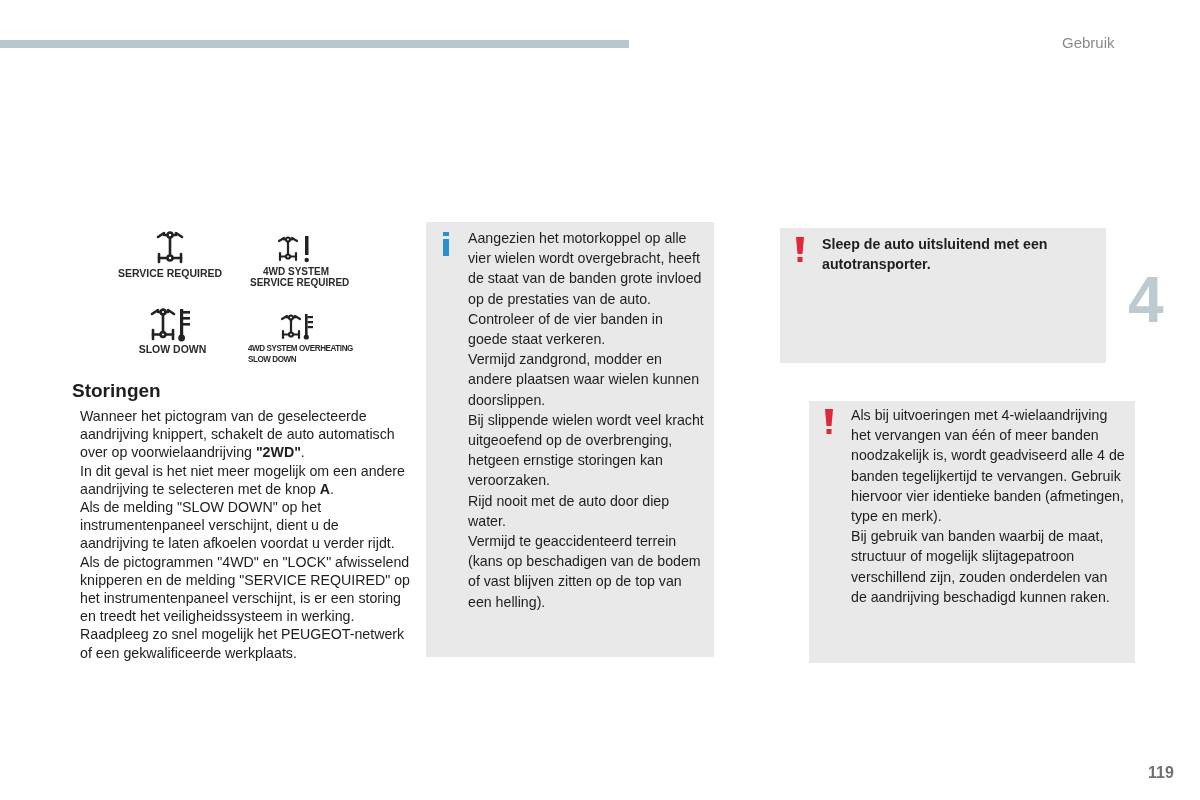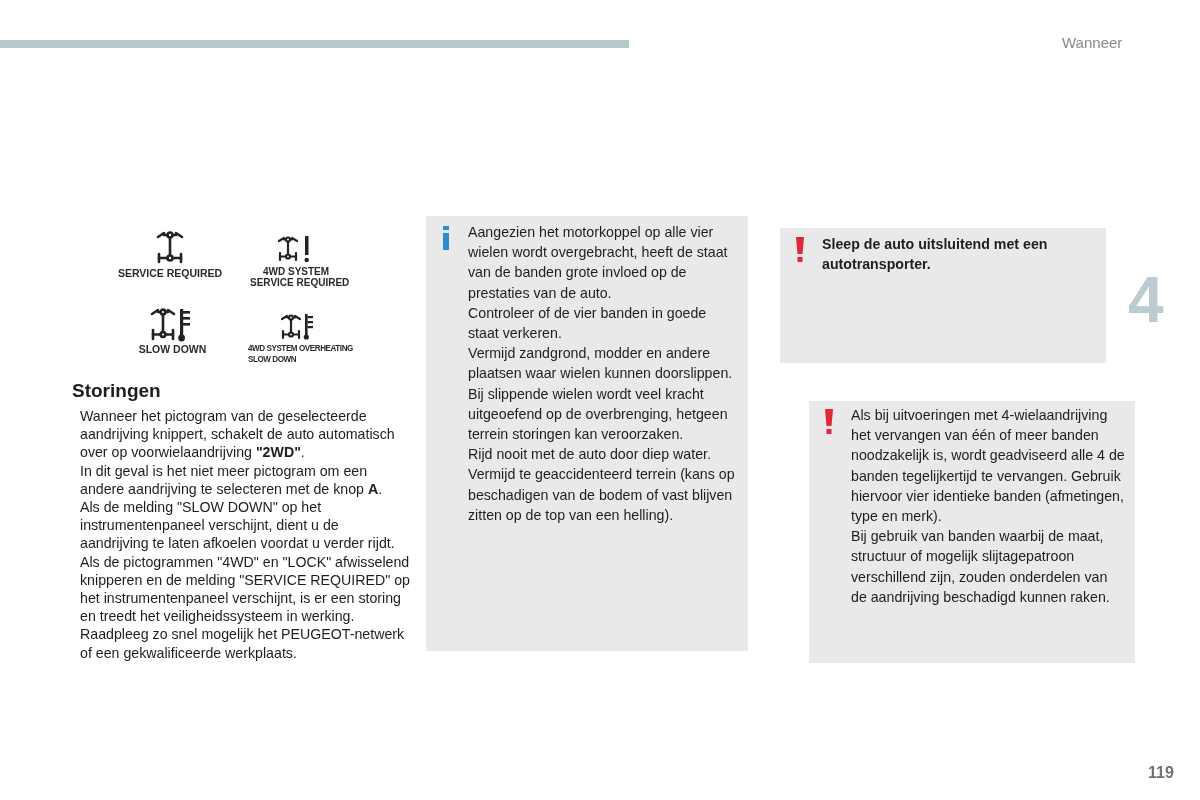--- a/index.html
+++ b/index.html
@@ -19,31 +19,31 @@
   .picto-label.narrow { font-size:9.5px; letter-spacing:-0.5px; text-align:left; transform:scaleX(0.85); transform-origin:left; }
 
   .heading { position:absolute; left:72px; top:380px; font-size:19px; font-weight:bold; color:#1e1e1e; }
   .body-text { position:absolute; left:80px; top:407px; width:330px; font-size:14.2px; line-height:18.2px; color:#1e1e1e; }
   .body-text p { margin:0; }
 
   .box { position:absolute; background:#e9e9e9; }
   .box .icon { position:absolute; left:14px; top:12px; }
   .box .text { position:absolute; left:42px; top:6px; right:8px; font-size:14.2px; line-height:20.2px; color:#1e1e1e; }
   .box .text p { margin:0; }
-  .box-info { left:426px; top:216px; width:322px; height:435px; }
+  .box-info { left:426px; top:222px; width:288px; height:435px; }
   .box-warn1 { left:780px; top:228px; width:326px; height:135px; }
   .box-warn2 { left:780px; top:401px; width:326px; height:262px;margin-left:29px; }
   .box-warn2 .text { top:4px; }
   b { font-weight:bold; }
 </style>
 </head>
 <body>
 
 <div class="top-bar"></div>
-<div class="section-title">Wanneer</div>
+<div class="section-title">Gebruik</div>
 <div class="chapter-number">4</div>
 <div class="page-number">119</div>
 
 <div class="pictos">
   <div class="picto" style="left:0; top:0; width:120px;">
     <svg width="40" height="40" viewBox="0 0 40 40">
       <g stroke="#222" stroke-width="2.6" fill="none" stroke-linecap="round">
         <line x1="8" y1="9" x2="14" y2="5"></line>
           <line x1="26" y1="5" x2="32" y2="9"></line>
         <line x1="14" y1="7" x2="26" y2="7"></line>
@@ -120,36 +120,36 @@
       <circle cx="28.3" cy="25" r="2.6" fill="#222"></circle>
     </svg>
     <div class="picto-label narrow">4WD SYSTEM OVERHEATING</div>
     <div class="picto-label narrow">SLOW DOWN</div>
   </div>
 </div>
 
 <div class="heading">Storingen</div>
 <div class="body-text">
   <p><span>Wanneer het pictogram van de geselecteerde aandrijving knippert, schakelt de auto automatisch over op voorwielaandrijving </span><b>"2WD"</b><span>.</span></p>
-  <p><span>In dit geval is het niet meer pictogram om een andere aandrijving te selecteren met de knop </span><b>A</b><span>.</span></p>
+  <p><span>In dit geval is het niet meer mogelijk om een andere aandrijving te selecteren met de knop </span><b>A</b><span>.</span></p>
   <p>Als de melding "SLOW DOWN" op het instrumentenpaneel verschijnt, dient u de aandrijving te laten afkoelen voordat u verder rijdt.</p>
   <p>Als de pictogrammen "4WD" en "LOCK" afwisselend knipperen en de melding "SERVICE REQUIRED" op het instrumentenpaneel verschijnt, is er een storing en treedt het veiligheidssysteem in werking.</p>
   <p>Raadpleeg zo snel mogelijk het PEUGEOT-netwerk of een gekwalificeerde werkplaats.</p>
 </div>
 
 <div class="box box-info">
   <svg class="icon" width="10" height="24" viewBox="0 0 10 24" style="left:15px; top:10px;">
     <rect x="2" y="0" width="6" height="4" fill="#2a8fd0"></rect>
     <rect x="2" y="7" width="6" height="17" fill="#2a8fd0"></rect>
   </svg>
   <div class="text">
     <p>Aangezien het motorkoppel op alle vier wielen wordt overgebracht, heeft de staat van de banden grote invloed op de prestaties van de auto.</p>
     <p>Controleer of de vier banden in goede staat verkeren.</p>
     <p>Vermijd zandgrond, modder en andere plaatsen waar wielen kunnen doorslippen.</p>
-    <p>Bij slippende wielen wordt veel kracht uitgeoefend op de overbrenging, hetgeen terrein storingen kan veroorzaken.</p>
+    <p>Bij slippende wielen wordt veel kracht uitgeoefend op de overbrenging, hetgeen ernstige storingen kan veroorzaken.</p>
     <p>Rijd nooit met de auto door diep water.</p>
     <p>Vermijd te geaccidenteerd terrein (kans op beschadigen van de bodem of vast blijven zitten op de top van een helling).</p>
   </div>
 </div>
 
 <div class="box box-warn1">
   <svg class="icon" width="10" height="26" viewBox="0 0 10 26" style="left:15px; top:9px;">
     <polygon points="1,0 9,0 7.5,17 2.5,17" fill="#e0283a"></polygon>
     <rect x="2.5" y="20" width="5" height="5" fill="#e0283a"></rect>
   </svg>

